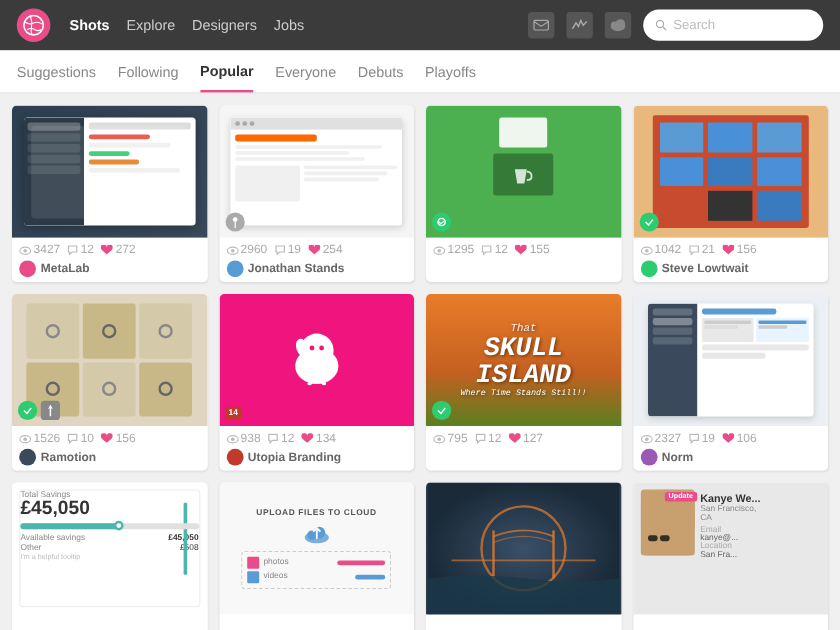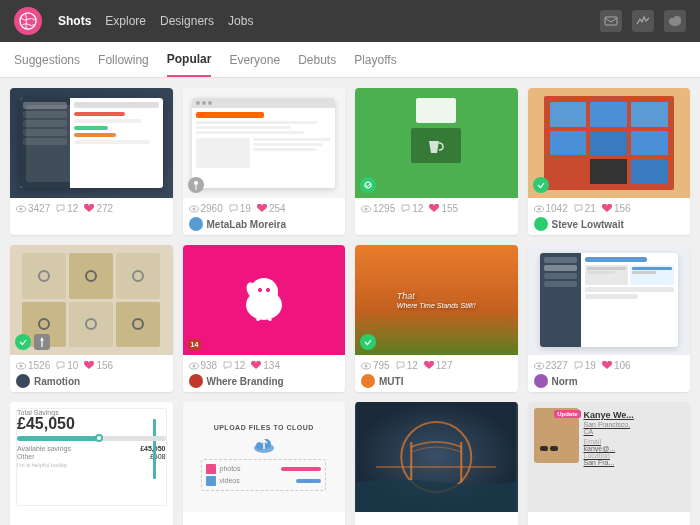--- a/index.html
+++ b/index.html
@@ -226,22 +226,24 @@
     .browser-content { padding: 4px; }
     .browser-line {
       height: 4px;
       background: #f0f0f0;
       border-radius: 2px;
       margin-bottom: 2px;
     }
     .browser-line.thin { height: 3px; width: 80%; }
     
     .skull-text {
+      text-align: center;
       color: #fff;
       text-shadow: 1px 1px 3px rgba(0,0,0,0.5);
+      font-family: Liberation Mono, monospace;
     }
     .skull-title {
       font-size: 22px;
       font-weight: 900;
       font-style: italic;
       line-height: 1;
     }
     .skull-sub {
       font-size: 7px;
       font-style: italic;
@@ -367,20 +369,27 @@
         <polyline points="1,10 4,5 6,8 8,3 10,7 13,4" stroke="#aaa" stroke-width="1.2" fill="none"></polyline>
       </svg>
     </div>
     <div class="header-icon">
       <svg width="16" height="12" viewBox="0 0 16 12">
         <ellipse cx="8" cy="7" rx="6" ry="4" fill="#888"></ellipse>
         <circle cx="5" cy="6" r="3" fill="#888"></circle>
         <circle cx="10" cy="5" r="4" fill="#888"></circle>
       </svg>
     </div>
+    <div class="search-box">
+      <svg width="10" height="10" viewBox="0 0 10 10">
+        <circle cx="4" cy="4" r="3" stroke="#aaa" stroke-width="1" fill="none"></circle>
+        <line x1="6.5" y1="6.5" x2="9" y2="9" stroke="#aaa" stroke-width="1"></line>
+      </svg>
+      <span style="color:#bbb; font-size:11px;">Search</span>
+    </div>
   </div>
 </div>
 
 <div id="subnav">
   <span class="subnav-item">Suggestions</span>
   <span class="subnav-item">Following</span>
   <span class="subnav-item active">Popular</span>
   <span class="subnav-item">Everyone</span>
   <span class="subnav-item">Debuts</span>
   <span class="subnav-item">Playoffs</span>
@@ -422,20 +431,24 @@
               <path d="M1 1 h7 v5 h-4 l-2 2 v-2 h-1 z" stroke="#bbb" stroke-width="1" fill="none"></path>
             </svg>
             <span>12</span>
           </span>
         <span class="stat-item">
             <svg width="10" height="9" viewBox="0 0 10 9">
               <path d="M5 8 C3 6 0 4.5 0 2.5 A2.5 2.5 0 0 1 5 2 A2.5 2.5 0 0 1 10 2.5 C10 4.5 7 6 5 8z" fill="#ea4c89"></path>
             </svg>
             <span>272</span>
           </span>
+      </div>
+      <div class="card-author">
+        <div class="author-avatar" style="background:#ea4c89;"></div>
+        <span>MetaLab</span>
       </div>
     </div>
   </div>
 
   <div class="card">
     <div class="card-thumb thumb-jonathan" style="position:relative;">
       <div class="browser-mockup" style="width:88%;height:82%;box-shadow:0 2px 6px rgba(0,0,0,0.15);">
         <div class="browser-bar">
           <div class="browser-dot"></div>
             <div class="browser-dot"></div>
@@ -480,21 +493,21 @@
           </span>
         <span class="stat-item">
             <svg width="10" height="9" viewBox="0 0 10 9">
               <path d="M5 8 C3 6 0 4.5 0 2.5 A2.5 2.5 0 0 1 5 2 A2.5 2.5 0 0 1 10 2.5 C10 4.5 7 6 5 8z" fill="#ea4c89"></path>
             </svg>
             <span>254</span>
           </span>
       </div>
       <div class="card-author">
         <div class="author-avatar" style="background:#5b9bd5;"></div>
-        <span>MetaLab Moreira</span>
+        <span>Jonathan Stands</span>
       </div>
     </div>
   </div>
 
   <div class="card">
     <div class="card-thumb thumb-lubos" style="position:relative;">
       <div style="position:absolute;top:10px;left:50%;transform:translateX(-50%);width:40px;height:25px;background:rgba(255,255,255,0.9);border-radius:2px;"></div>
       <div style="position:absolute;top:40px;left:50%;transform:translateX(-50%);width:50px;height:35px;background:rgba(0,0,0,0.3);border-radius:2px;display:flex;align-items:center;justify-content:center;">
         <svg width="20" height="20" viewBox="0 0 20 20">
             <path d="M3 5 h10 l-2 12 h-6 z" fill="rgba(255,255,255,0.8)"></path>
@@ -675,29 +688,30 @@
           </span>
         <span class="stat-item">
             <svg width="10" height="9" viewBox="0 0 10 9">
               <path d="M5 8 C3 6 0 4.5 0 2.5 A2.5 2.5 0 0 1 5 2 A2.5 2.5 0 0 1 10 2.5 C10 4.5 7 6 5 8z" fill="#ea4c89"></path>
             </svg>
             <span>134</span>
           </span>
       </div>
       <div class="card-author">
         <div class="author-avatar" style="background:#c0392b;"></div>
-        <span>Where Branding</span>
+        <span>Utopia Branding</span>
       </div>
     </div>
   </div>
 
   <div class="card">
     <div class="card-thumb thumb-muti" style="position:relative;background:linear-gradient(180deg,#e87c2a 0%,#c46020 60%,#5a8020 100%);">
       <div class="skull-text">
         <div style="font-size:9px;font-style:italic;color:rgba(255,255,255,0.9);margin-bottom:1px;">That</div>
+        <div class="skull-title">SKULL<br>ISLAND</div>
         <div class="skull-sub">Where Time Stands Still!!</div>
       </div>
       <div style="position:absolute;bottom:5px;left:5px;width:16px;height:16px;border-radius:50%;background:#2ecc71;display:flex;align-items:center;justify-content:center;">
         <svg width="8" height="8" viewBox="0 0 8 8">
             <path d="M1 4 L3.5 6.5 L7 2" stroke="white" stroke-width="1.2" fill="none"></path>
           </svg>
       </div>
     </div>
     <div class="card-meta">
       <div class="card-stats">
@@ -713,24 +727,20 @@
               <path d="M1 1 h7 v5 h-4 l-2 2 v-2 h-1 z" stroke="#bbb" stroke-width="1" fill="none"></path>
             </svg>
             <span>12</span>
           </span>
         <span class="stat-item">
             <svg width="10" height="9" viewBox="0 0 10 9">
               <path d="M5 8 C3 6 0 4.5 0 2.5 A2.5 2.5 0 0 1 5 2 A2.5 2.5 0 0 1 10 2.5 C10 4.5 7 6 5 8z" fill="#ea4c89"></path>
             </svg>
             <span>127</span>
           </span>
-      </div>
-      <div class="card-author">
-        <div class="author-avatar" style="background:#e87c2a;"></div>
-        <span>MUTI</span>
       </div>
     </div>
   </div>
 
   <div class="card">
     <div class="card-thumb thumb-norm">
       <div class="app-ui">
         <div class="app-sidebar">
           <div style="height:100%;display:flex;flex-direction:column;padding:4px;gap:2px;">
             <div style="height:6px;background:rgba(255,255,255,0.2);border-radius:2px;"></div>
@@ -857,21 +867,21 @@
         <path d="M55 45 Q80 35 105 45" stroke="#e87c2a" stroke-width="1.5" fill="none" opacity="0.7"></path>
         <path d="M55 50 Q80 40 105 50" stroke="#e87c2a" stroke-width="1" fill="none" opacity="0.5"></path>
 
         <path d="M0 80 Q40 75 80 80 Q120 85 160 80 L160 110 L0 110 Z" fill="#1a3a4a" opacity="0.8"></path>
       </svg>
     </div>
     <div class="card-meta" style="height:22px;"></div>
   </div>
 
   <div class="card">
-    <div class="card-thumb thumb-kanye" style="overflow:hidden;text-decoration:underline;">
+    <div class="card-thumb thumb-kanye" style="overflow:hidden;">
       <div style="display:flex;align-items:flex-start;gap:5px;width:100%;">
         <div style="position:relative;">
           <div style="width:45px;height:55px;background:#c8a070;border-radius:3px;overflow:hidden;flex-shrink:0;">
 
             <div style="width:100%;height:60%;background:#c8a070;border-radius:50% 50% 0 0 / 40% 40% 0 0;"></div>
             <div style="width:80%;margin:0 auto;height:40%;background:#c8a070;position:relative;">
 
               <div style="position:absolute;top:5px;left:2px;display:flex;gap:2px;">
                 <div style="width:8px;height:5px;background:#111;border-radius:2px;opacity:0.8;"></div>
                 <div style="width:8px;height:5px;background:#111;border-radius:2px;opacity:0.8;"></div>

